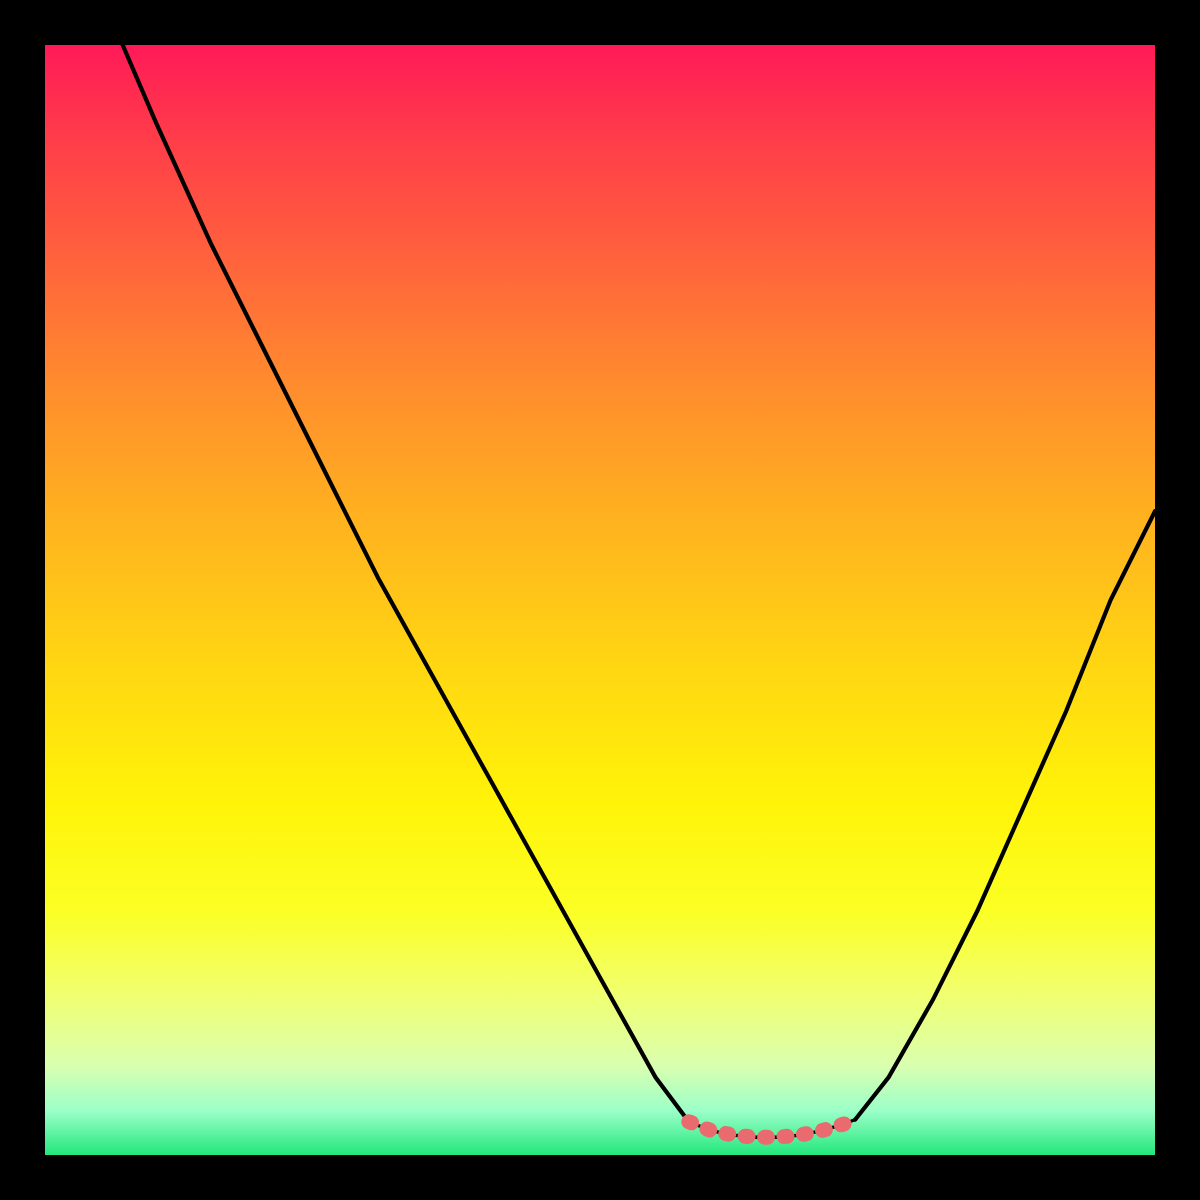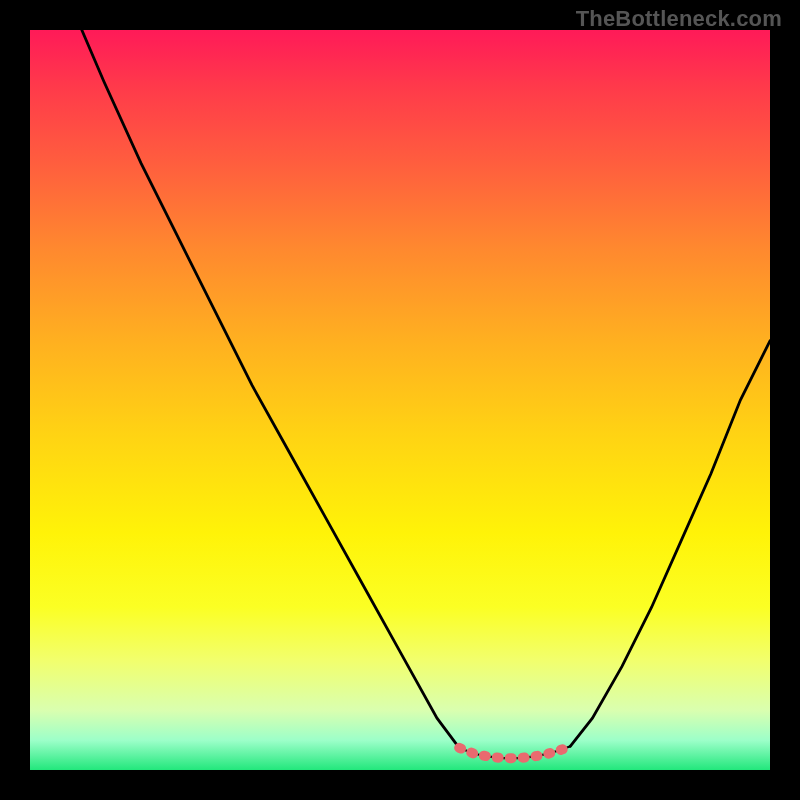--- a/index.html
+++ b/index.html
@@ -58,21 +58,20 @@
   svg.curves {
     position: absolute;
     inset: 0;
   }
 </style>
 </head>
 <body>
 
 <div class="outer-frame">
 
-  <div class="watermark">TheBottleneck.com</div>
 
   <div class="plot-area">
     <div class="gradient-bg"></div>
 
     <svg class="curves" viewBox="0 0 740 740" preserveAspectRatio="none">
       <path id="path-left" fill="none" stroke="#000" stroke-width="2.8" stroke-linecap="round" d="M51.80 0.00 L74.00 51.80 L111.00 133.20 L148.00 207.20 L185.00 281.20 L222.00 355.20 L259.00 421.80 L296.00 488.40 L333.00 555.00 L370.00 621.60 L407.00 688.20 L429.20 717.80"></path>
       <path id="path-right" fill="none" stroke="#000" stroke-width="2.8" stroke-linecap="round" d="M540.20 716.32 L562.40 688.20 L592.00 636.40 L621.60 577.20 L651.20 510.60 L680.80 444.00 L710.40 370.00 L740.00 310.80"></path>
       <path id="path-bottom-thin" fill="none" stroke="#000" stroke-width="2.2" stroke-linecap="round" d="M429.20 717.80 L444.00 723.72 L458.80 726.68 L473.60 728.16 L488.40 728.16 L503.20 726.68 L518.00 723.72 L532.80 719.28 L540.20 716.32"></path>
       <path id="path-bottom-marker" fill="none" stroke="#E96A6F" stroke-width="10" stroke-linecap="round" stroke-dasharray="2 11" d="M429.20 717.80 L444.00 723.72 L458.80 726.68 L473.60 728.16 L488.40 728.16 L503.20 726.68 L518.00 723.72 L532.80 719.28 L540.20 716.32"></path>
     </svg>

